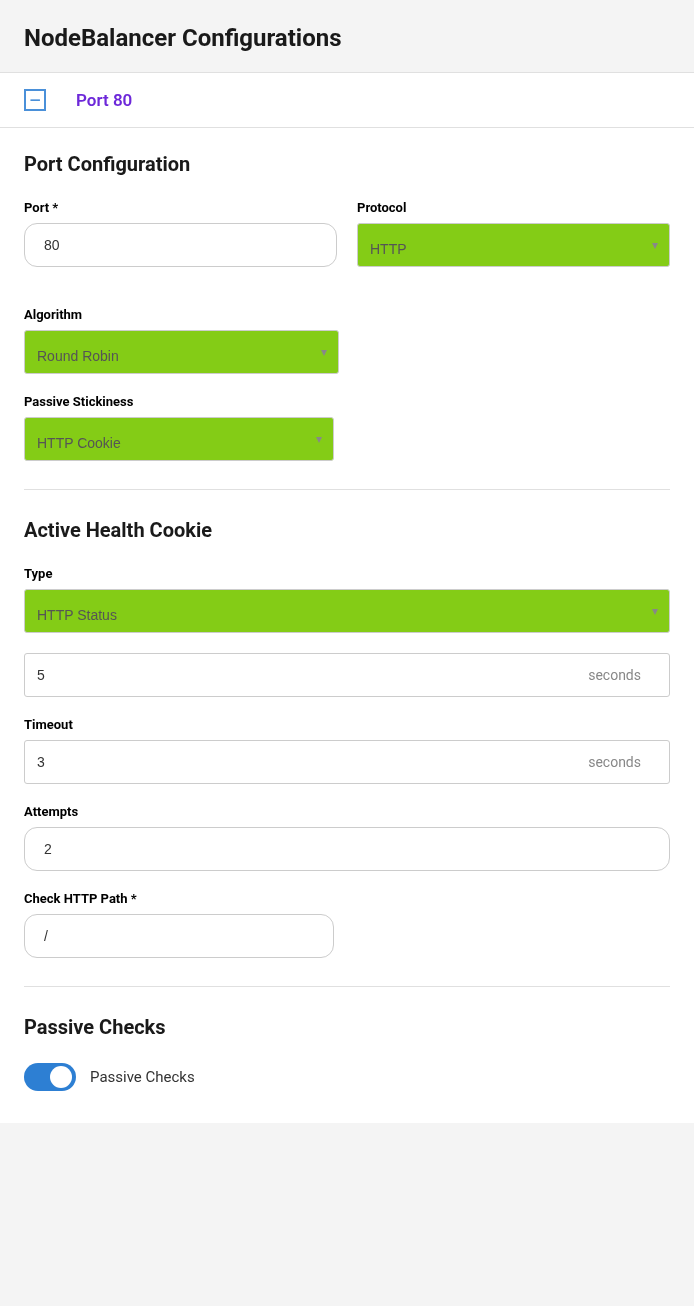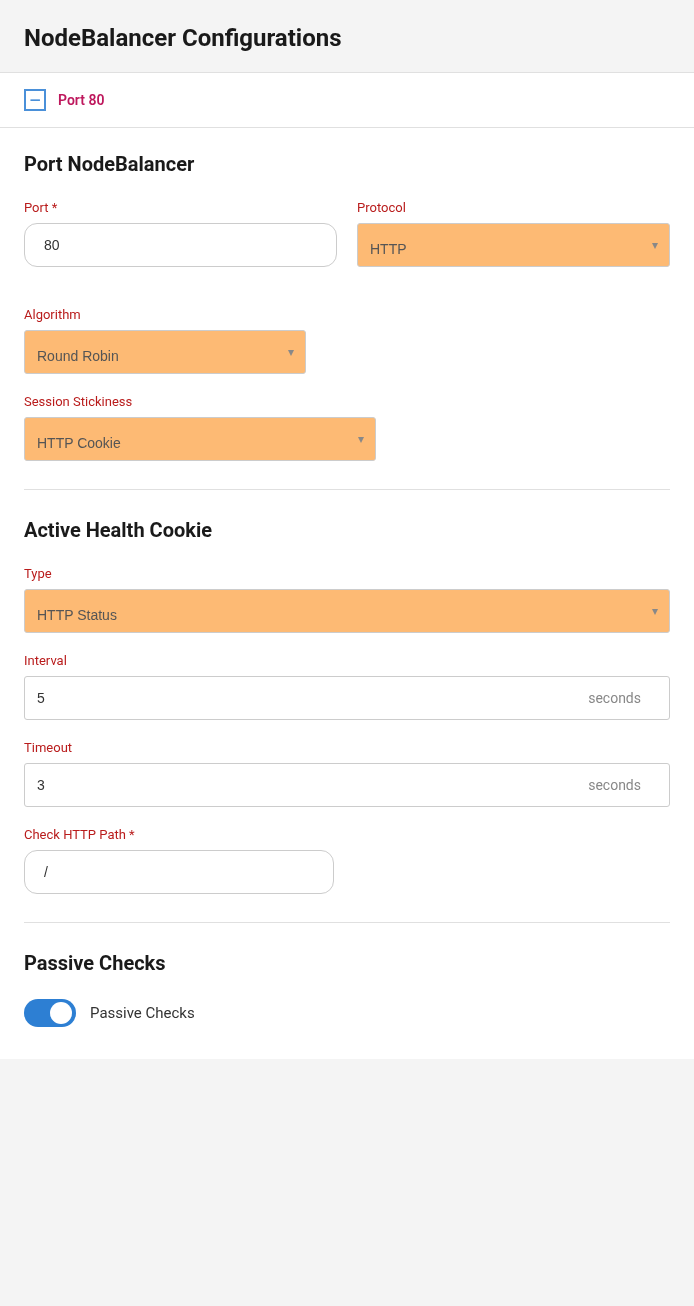--- a/index.html
+++ b/index.html
@@ -51,23 +51,24 @@
       align-items: center;
       justify-content: center;
       margin-right: 12px;
       flex-shrink: 0;
       color: #4a90d9;
       font-size: 14px;
       font-weight: 700;
     }
 
     .port-title {
-      font-size: 14px;
+      font-size: 17px;
       font-weight: 600;
-      color: #be185d;
+      color: #6d28d9;
+      margin-left: 18px;
     }
 
     .main-content {
       background: #fff;
       padding: 24px 24px 32px 24px;
     }
 
     .section-title {
       font-size: 20px;
       font-weight: 700;
@@ -86,22 +87,22 @@
       flex-direction: column;
       margin-bottom: 20px;
     }
 
     .form-group-half {
       flex: 1;
     }
 
     .form-label {
       font-size: 13px;
-      font-weight: 400;
-      color: #b91c1c;
+      font-weight: 700;
+      color: #000000;
       margin-bottom: 8px;
     }
 
     .form-input {
       width: 100%;
       height: 44px;
       padding: 8px 19px;
       border: 1px solid #ccc;
       border-radius: 13px;
       font-size: 14px;
@@ -142,21 +143,21 @@
     }
 
     .form-select {
       width: 100%;
       height: 44px;
       padding: 16px 36px 8px 12px;
       border: 1px solid #ccc;
       border-radius: 3px;
       font-size: 14px;
       color: #555;
-      background: #fdba74;
+      background: #84cc16;
       appearance: none;
       -webkit-appearance: none;
       outline: none;
       cursor: pointer;
     }
 
     .select-chevron {
       position: absolute;
       right: 12px;
       top: 50%;
@@ -218,25 +219,25 @@
       border-radius: 50%;
       transition: right 0.2s;
     }
 
     .passive-checks-label {
       font-size: 15px;
       color: #333;
     }
 
     .algorithm-select-wrapper {
-      width: 282px;
+      width: 315px;
     }
 
     .session-select-wrapper {
-      width: 352px;
+      width: 310px;
     }
 
     .type-select-wrapper {
       width: 100%;
       border-radius: 21px;
     }
 
     .active-health-section {
       margin-bottom: 4px;
     }
@@ -253,21 +254,21 @@
   <div class="port-header">
     <div class="port-toggle-icon">
       <span>—</span>
     </div>
     <span class="port-title">Port 80</span>
   </div>
 
   <div class="main-content">
 
     <div>
-      <h2 class="section-title">Port NodeBalancer</h2>
+      <h2 class="section-title">Port Configuration</h2>
 
       <div class="form-row">
 
         <div class="form-group form-group-half">
           <label class="form-label">Port *</label>
           <input type="text" class="form-input" value="80" style="">
         </div>
 
         <div class="form-group form-group-half">
           <label class="form-label">Protocol</label>
@@ -288,21 +289,21 @@
           <select class="form-select">
             <option>Round Robin</option>
             <option>Least Connections</option>
             <option>Source</option>
           </select>
           <span class="select-chevron">▾</span>
         </div>
       </div>
 
       <div class="form-group">
-        <label class="form-label">Session Stickiness</label>
+        <label class="form-label">Passive Stickiness</label>
         <div class="select-wrapper session-select-wrapper">
           <select class="form-select">
             <option>None</option>
             <option>Table</option>
             <option selected="">HTTP Cookie</option>
           </select>
           <span class="select-chevron">▾</span>
         </div>
       </div>
     </div>
@@ -319,35 +320,38 @@
             <option>None</option>
             <option selected="">HTTP Status</option>
             <option>HTTP Body</option>
             <option>TCP Connection</option>
           </select>
           <span class="select-chevron">▾</span>
         </div>
       </div>
 
       <div class="form-group">
-        <label class="form-label">Interval</label>
         <div class="form-input-with-suffix">
           <input type="text" value="5" style="">
           <span class="input-suffix">seconds</span>
         </div>
       </div>
 
       <div class="form-group">
         <label class="form-label">Timeout</label>
         <div class="form-input-with-suffix">
           <input type="text" value="3" style="">
           <span class="input-suffix">seconds</span>
         </div>
       </div>
 
+      <div class="form-group">
+        <label class="form-label">Attempts</label>
+        <input type="text" class="form-input" value="2" style="">
+      </div>
 
       <div class="form-group">
         <label class="form-label">Check HTTP Path *</label>
         <div class="select-wrapper" style="width: 310px;">
           <input type="text" class="form-input" style="width: 310px;" value="/">
         </div>
       </div>
     </div>
 
     <hr class="section-separator">

